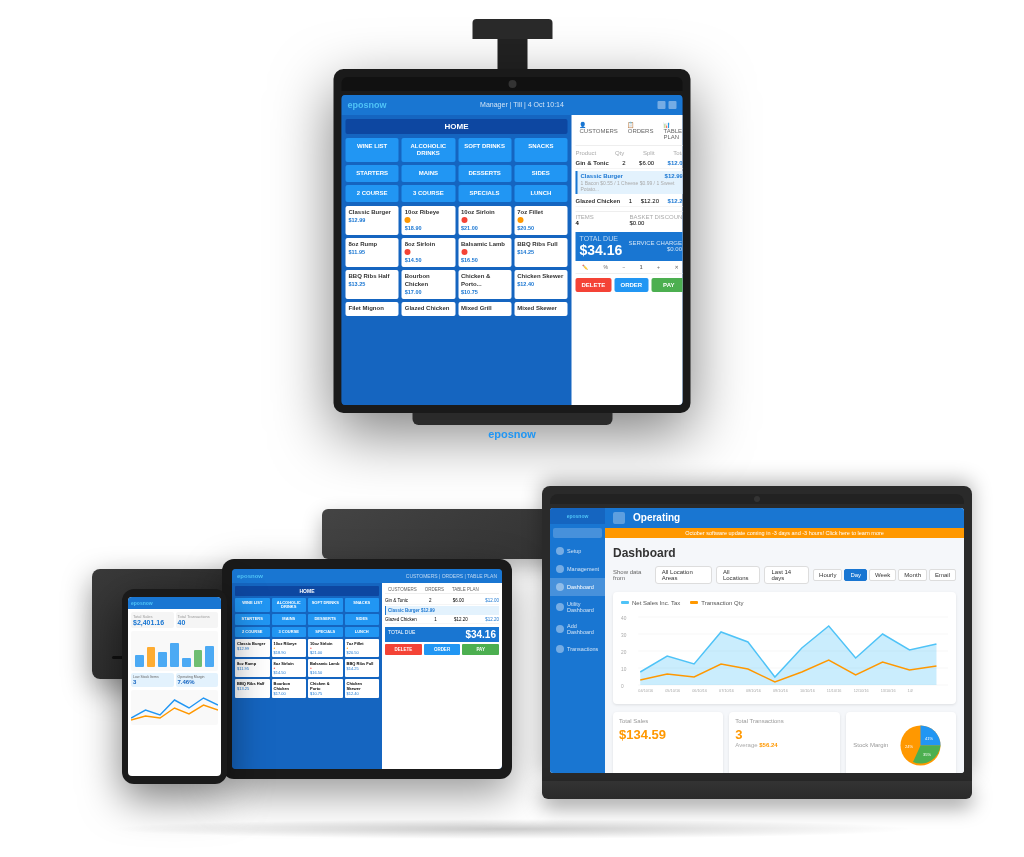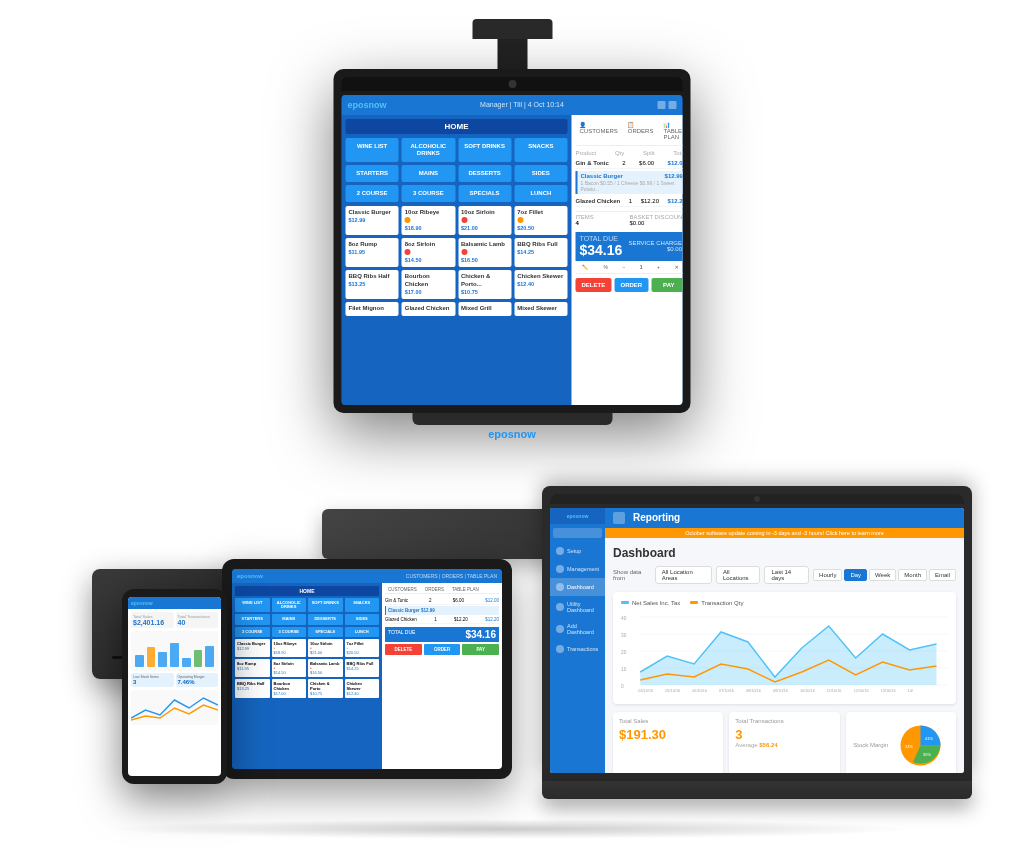--- a/index.html
+++ b/index.html
@@ -1286,21 +1286,21 @@
             </div>
             <div class="dash-sidebar-item">
               <div class="dash-sidebar-icon"></div>
               <span>Transactions</span>
             </div>
           </div>
 
           <div class="dashboard-main">
             <div class="dash-topbar">
               <div style="width:12px;height:12px;background:rgba(255,255,255,0.3);border-radius:2px"></div>
-              <div class="dash-topbar-title">Reporting</div>
+              <div class="dash-topbar-title">Operating</div>
             </div>
             <div class="dash-alert-bar">October software update coming in -3 days and -3 hours! Click here to learn more</div>
             <div class="dash-content">
               <div class="dash-title">Dashboard</div>
               <div class="dash-filters">
                 <span class="dash-filter-label">Show data from</span>
                 <div class="dash-filter-select">All Location Areas</div>
                 <div class="dash-filter-select">All Locations</div>
                 <div class="dash-filter-select">Last 14 days</div>
                 <div class="dash-time-btns">
@@ -1353,21 +1353,21 @@
                   <text x="214" y="80" font-size="4" fill="#aaa">11/10/16</text>
                   <text x="242" y="80" font-size="4" fill="#aaa">12/10/16</text>
                   <text x="270" y="80" font-size="4" fill="#aaa">13/10/16</text>
                   <text x="298" y="80" font-size="4" fill="#aaa">14/</text>
                 </svg>
               </div>
 
               <div class="dash-bottom-row">
                 <div class="dash-stat-card">
                   <div class="dash-stat-card-title">Total Sales</div>
-                  <div class="dash-stat-card-value">$191.30</div>
+                  <div class="dash-stat-card-value">$134.59</div>
                 </div>
                 <div class="dash-stat-card">
                   <div class="dash-stat-card-title">Total Transactions</div>
                   <div class="dash-stat-card-value">3</div>
                   <div class="dash-stat-card-sub">Average <span style="color:#ff9800;font-weight:bold">$56.24</span></div>
                 </div>
                 <div class="dash-pie-card">
                   <div style="font-size:6px;color:#999;margin-right:5px">Stock Margin</div>
                   <svg class="dash-pie-svg" viewBox="0 0 55 55">
 

